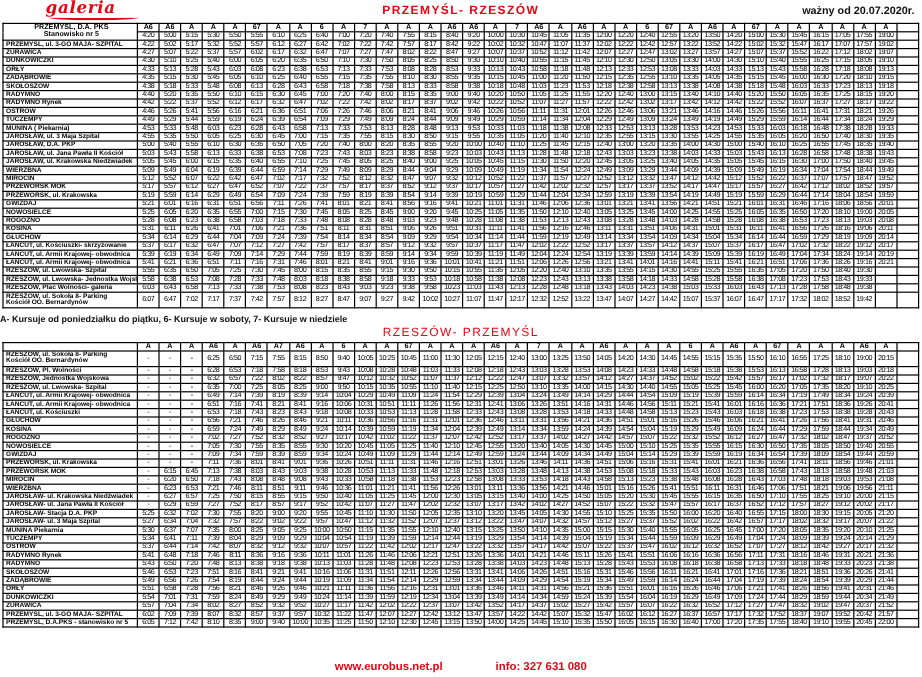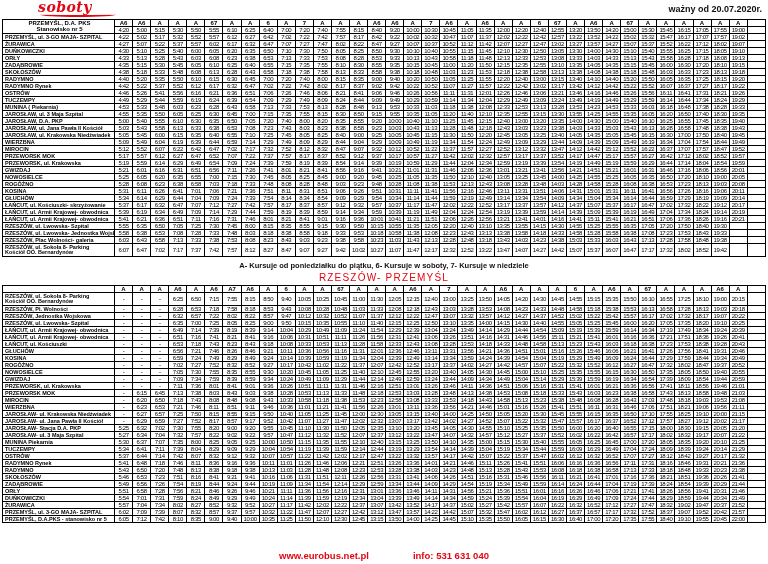--- a/index.html
+++ b/index.html
@@ -21,37 +21,38 @@
   table{border-collapse:collapse;table-layout:fixed;width:764px;}
   td{border:1px solid #000;padding:0;text-align:center;vertical-align:middle;
      height:6px;overflow:hidden;}
   td.lbl{text-align:left;font-weight:700;font-size:5.5px;line-height:6px;
      padding-left:2px;white-space:nowrap;}
   td.c2{white-space:pre-line;line-height:5.5px;height:12px;}
   td.corner{text-align:center;font-size:6px;}
   td.code{font-weight:700;font-size:6px;line-height:6px;}
   td.tm{font-size:6px;letter-spacing:-0.4px;line-height:6px;white-space:nowrap;}
   
-  .legend{text-align:center;font-size:7.5px;font-weight:700;margin:4px 0 2px 0;color:#111;}
+  .legend{font-size:7.5px;font-weight:700;margin:4px 0 2px 0;color:#111;}
   .sub-title{text-align:center;color:#e30613;font-weight:400;font-size:10px;
      letter-spacing:1.2px;margin:2px 0 2px 0;}
   
   .footer{position:absolute;left:0;right:0;bottom:3px;}
   .footer-links{display:flex;justify-content:center;gap:44px;font-weight:700;
      font-size:9.5px;color:#e30613;margin-top:2px;}
   .footer-links .site{cursor:pointer;}
 </style>
 </head>
 <body>
 
 <div class="topbar">
   <div class="logo-wrap">
-    <div class="logo">soboty</div>
+    <div class="logo">galeria</div>
     <div class="logo-swash"></div>
   </div>
+  <div class="main-title">PRZEMYŚL- RZESZÓW</div>
   <div class="valid">ważny od 20.07.2020r.</div>
 </div>
 
 <div class="tbl-wrap">
     <table>
       <colgroup>
         <col style="width: 112px;">
         <col>
         <col>
         <col>
@@ -2716,15 +2717,15 @@
           <td class="tm">22:00</td>
           <td class="tm"></td>
         </tr>
       </tbody>
     </table>
   </div>
 
 <div class="footer">
   <div class="footer-links">
     <span class="site">www.eurobus.net.pl</span>
-    <span>info: 531 631 040</span>
+    <span>info: 327 631 080</span>
   </div>
 </div>
 
 </body></html>

